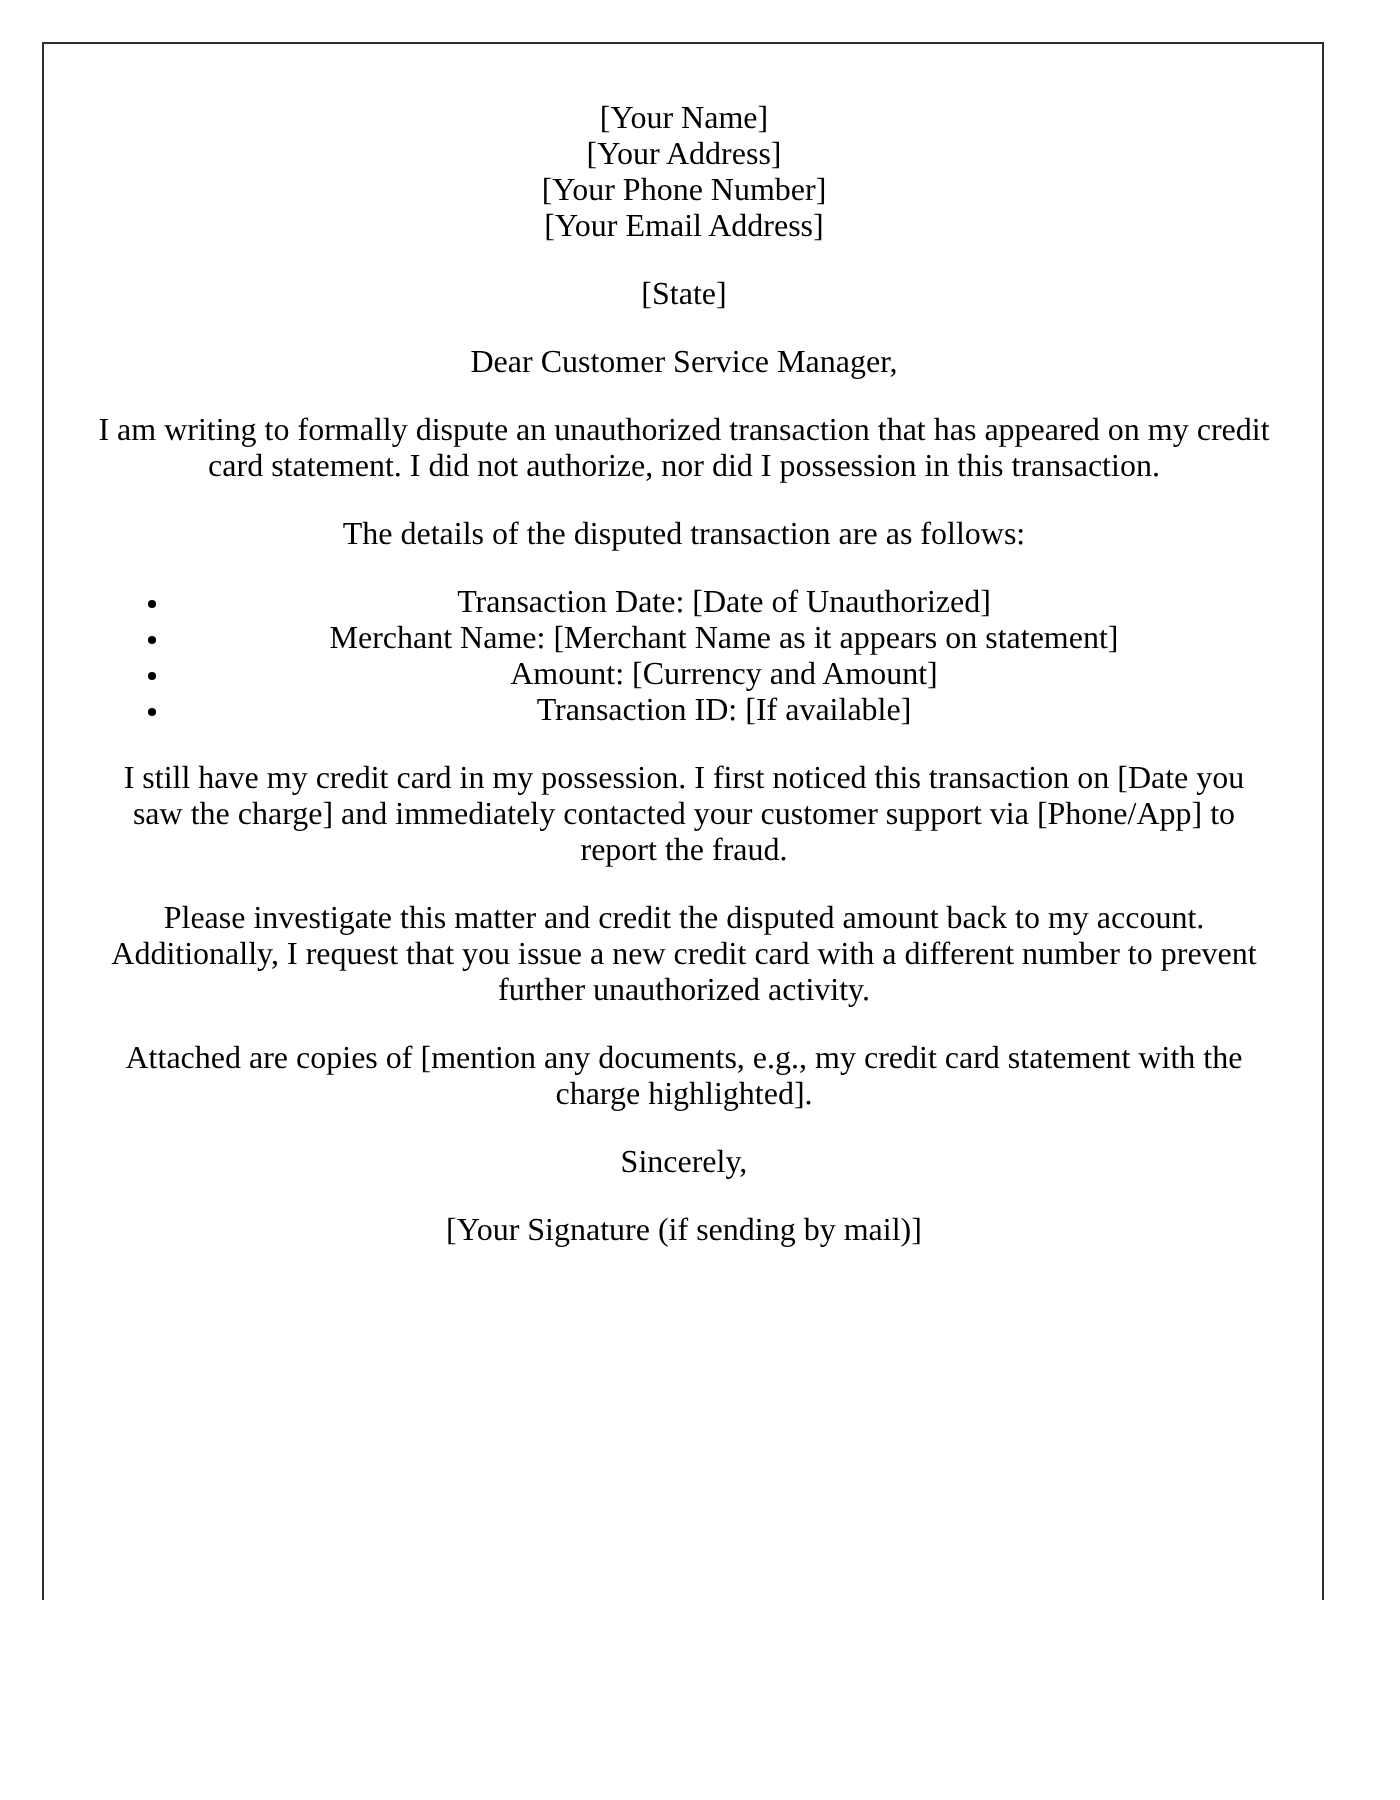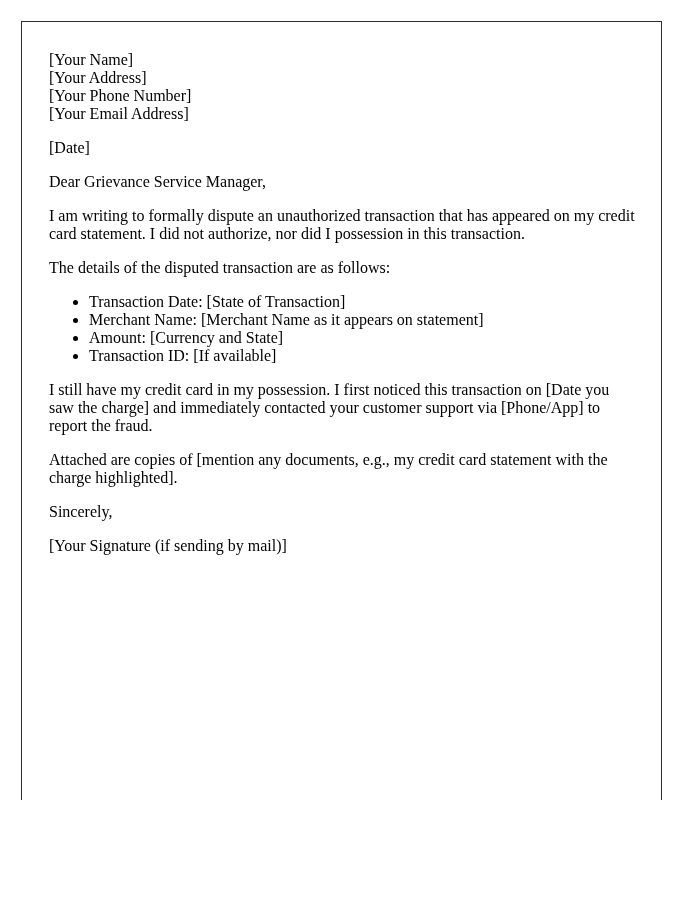--- a/index.html
+++ b/index.html
@@ -1,20 +1,20 @@
 <!DOCTYPE html>
 <html style="--page-bg: #ffffff; --text-color: #000000; --border-color: #2e2e2e;"><head>
 <meta charset="utf-8">
 <style>
   :root {
     --page-bg: #ffffff;
     --text-color: #000000;
     --border-color: #2e2e2e;
   }
-  * { box-sizing: border-box; }
+  * { box-sizing: border-box; text-align: center; }
   html, body {
     margin: 0;
     padding: 0;
   }
   body {
     width: 700px;
     height: 900px;
     background: var(--page-bg);
     position: relative;
     font-family: "Liberation Serif", "DejaVu Serif", serif;
@@ -58,39 +58,40 @@
 
 <div class="letter-box">
 
   <p>
     <span class="block-line">[Your Name]</span>
     <span class="block-line">[Your Address]</span>
     <span class="block-line">[Your Phone Number]</span>
     <span class="block-line">[Your Email Address]</span>
   </p>
 
-  <p>[Date]</p>
+  <p>[State]</p>
 
 
 
-  <p>Dear Grievance Service Manager,</p>
+  <p>Dear Customer Service Manager,</p>
 
   <p>I am writing to formally dispute an unauthorized transaction that has appeared on my credit card statement. I did not authorize, nor did I possession in this transaction.</p>
 
   <p>The details of the disputed transaction are as follows:</p>
 
   <ul>
-    <li><span class="detail-label">Transaction Date:</span> <span>[State of Transaction]</span></li>
+    <li><span class="detail-label">Transaction Date:</span> <span>[Date of Unauthorized]</span></li>
     <li><span class="detail-label">Merchant Name:</span> <span>[Merchant Name as it appears on statement]</span></li>
-    <li><span class="detail-label">Amount:</span> <span>[Currency and State]</span></li>
+    <li><span class="detail-label">Amount:</span> <span>[Currency and Amount]</span></li>
     <li><span class="detail-label">Transaction ID:</span> <span>[If available]</span></li>
   </ul>
 
   <p>I still have my credit card in my possession. I first noticed this transaction on [Date you saw the charge] and immediately contacted your customer support via [Phone/App] to report the fraud.</p>
 
+  <p>Please investigate this matter and credit the disputed amount back to my account. Additionally, I request that you issue a new credit card with a different number to prevent further unauthorized activity.</p>
 
   <p>Attached are copies of [mention any documents, e.g., my credit card statement with the charge highlighted].</p>
 
 
   <p>Sincerely,</p>
 
   <p>[Your Signature (if sending by mail)]</p>
 
 </div>
 

